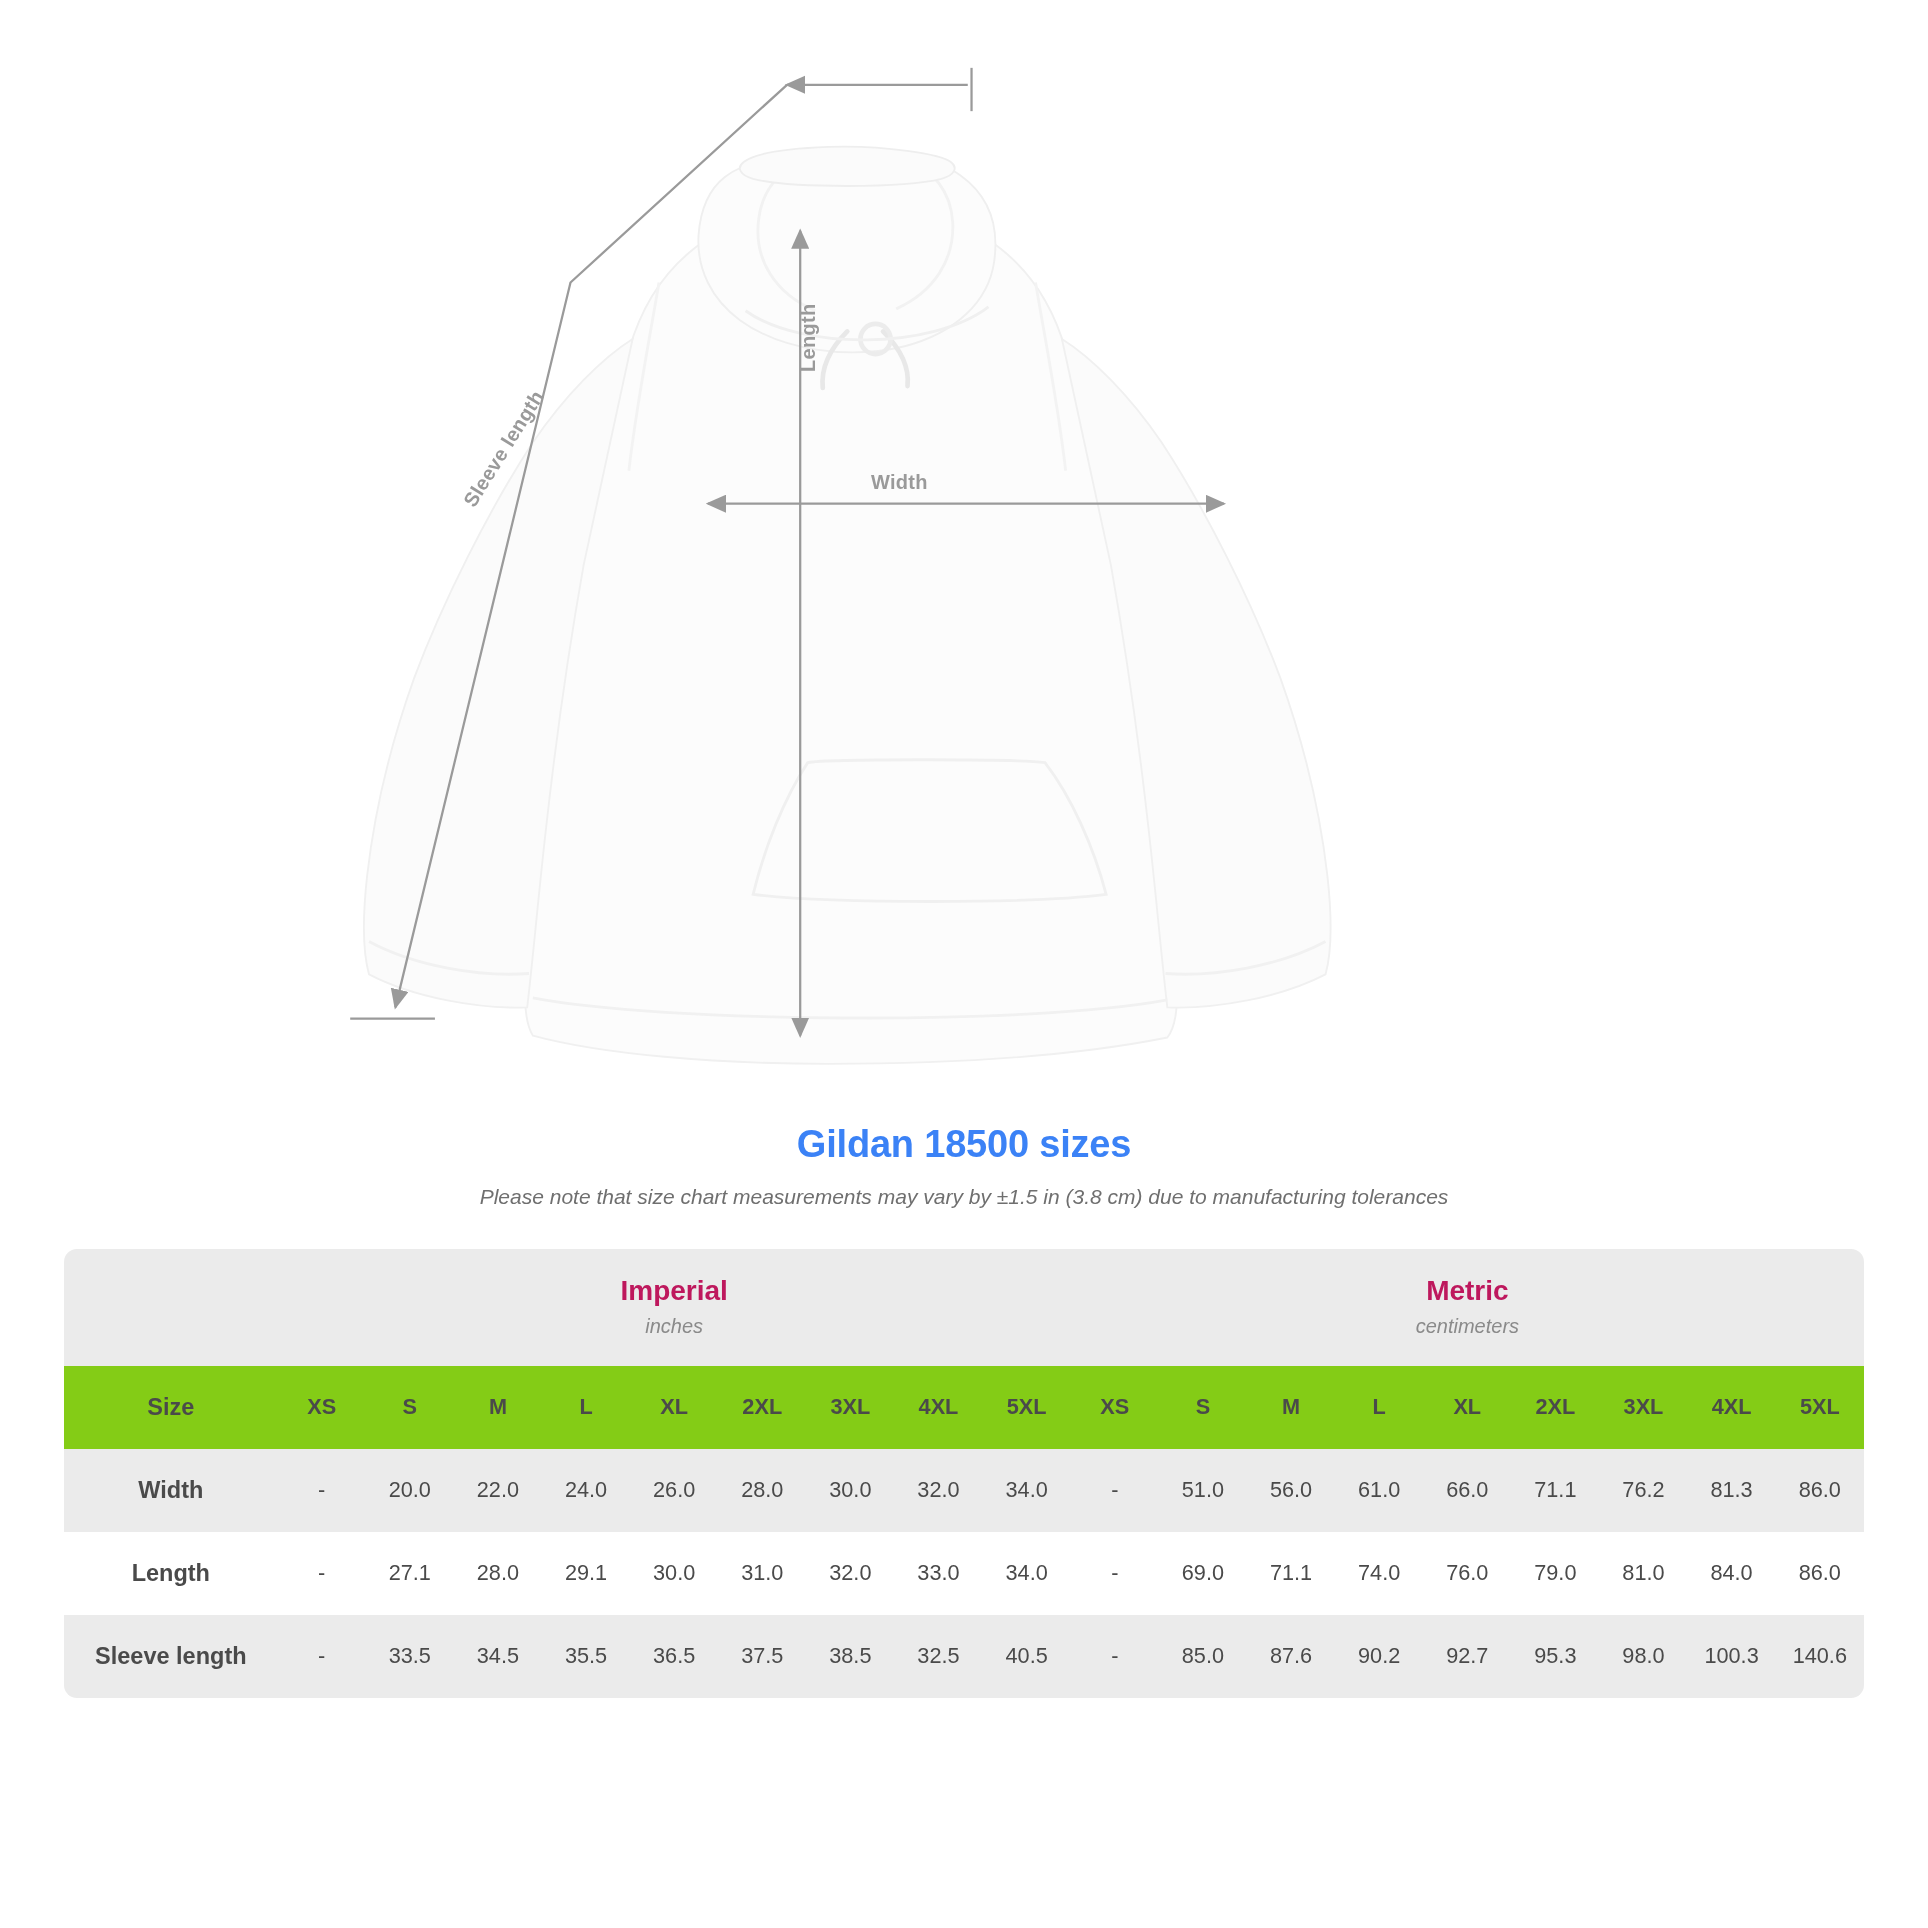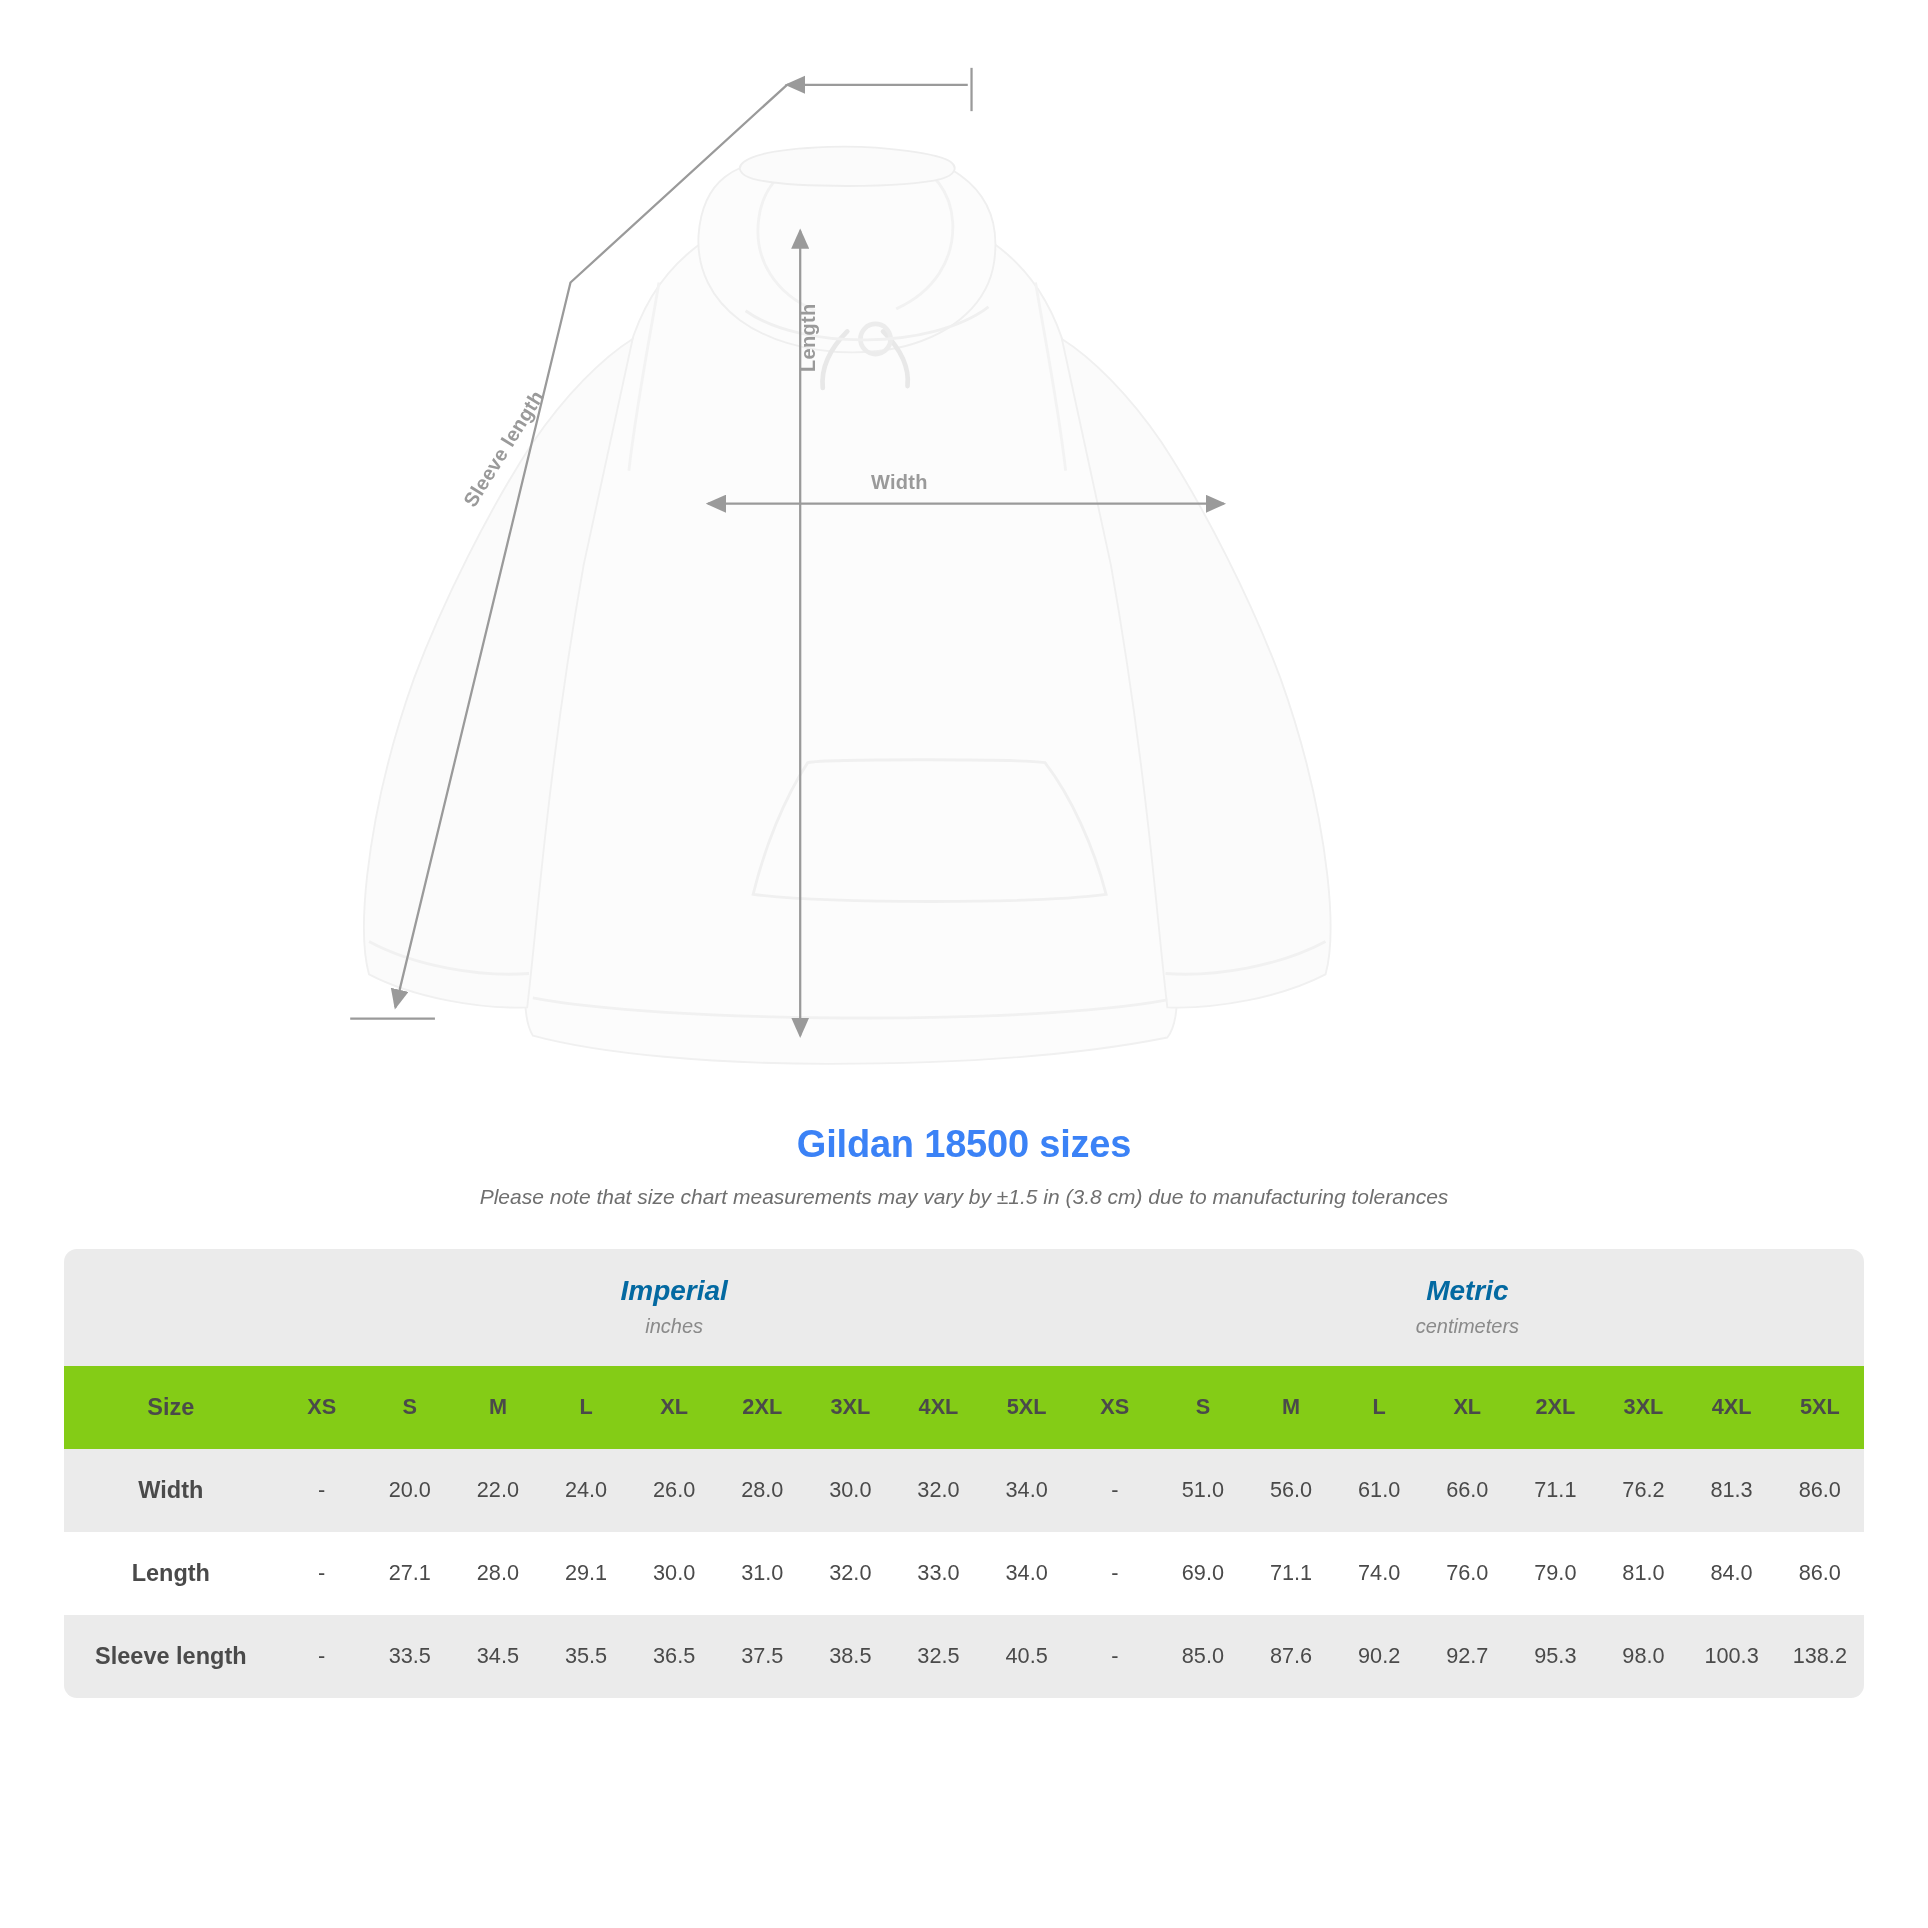--- a/index.html
+++ b/index.html
@@ -96,23 +96,22 @@
     color: #4a4a4a;
     border: 0;
   }
   
   .unit-row td {
     background: #ebebeb;
     padding: 24.5px 0 28px 0;
   }
   .unit-name {
     font-size: 28px;
-    font-style: italic;
-    font-weight: bold;
-    color: #0369a1;
+    font-weight: bold;
+    color: #be185d;
     line-height: 1.2;
   }
   .unit-sub {
     font-size: 20px;
     font-style: italic;
     color: #8a8a8a;
     margin-top: 7.5px;
   }
   
   .head-row td {
@@ -381,20 +380,20 @@
           <td>32.5</td>
           <td>40.5</td>
           <td>-</td>
           <td>85.0</td>
           <td>87.6</td>
           <td>90.2</td>
           <td>92.7</td>
           <td>95.3</td>
           <td>98.0</td>
           <td>100.3</td>
-          <td>138.2</td>
+          <td>140.6</td>
         </tr>
       </tbody>
     </table>
   </div>
 
 </div>
 
 
 </body></html>

